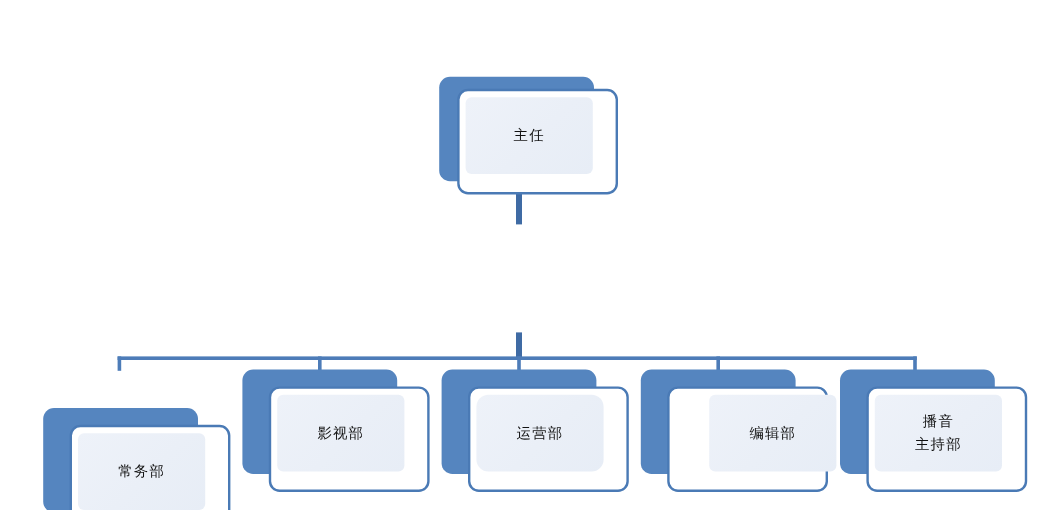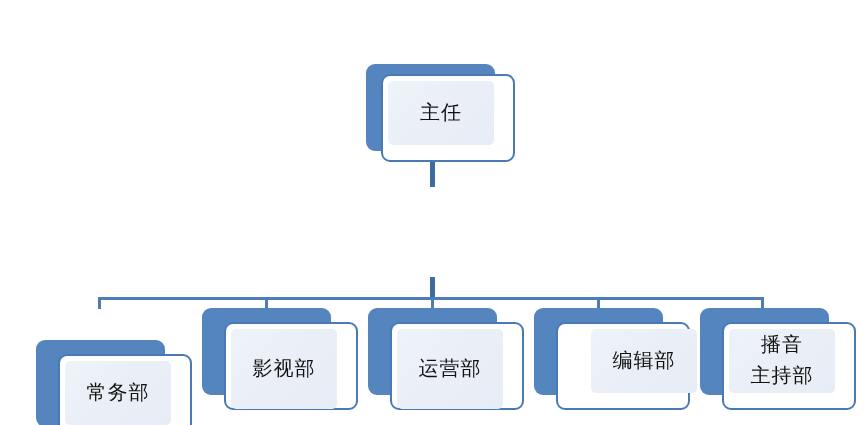--- a/index.html
+++ b/index.html
@@ -55,25 +55,25 @@
     border-radius: 5px;
     background: linear-gradient(135deg, #eef2f9 0%, #eaeff7 55%, #e7edf6 100%);
     display: flex;
     align-items: center;
     justify-content: center;
     text-align: center;
     box-sizing: border-box;
   }
   .node .label {
     color: #121212;
-    font-size: 20px;
+    font-size: 12px;
     line-height: 1.55;
     letter-spacing: 1px;
     white-space: pre-line;
-    font-family: Liberation Mono, monospace;
+    font-family: Liberation Sans, sans-serif;
   }
 </style>
 </head>
 <body>
 
 <div id="org-chart">
 
   <div class="conn" style="left:430px; top:158px; width:5px; height:29px;"></div>
 
   <div class="conn" style="left:430px; top:277px; width:5px; height:23px;"></div>
@@ -101,30 +101,30 @@
     <div class="card" style="left:22px; top:14px; width:134px; height:88px;">
       <div class="panel" style="width:106px; height:64px;">
         <span class="label">常务部</span>
       </div>
     </div>
   </div>
 
   <div class="node" style="left:202px; top:308px; width:160px; height:105px;">
     <div class="backing" style="width:129px; height:87px;"></div>
     <div class="card" style="left:22px; top:14px; width:134px; height:88px;">
-      <div class="panel" style="width:106px; height:80px;">
+      <div class="panel" style="width:106px; height:64px;">
         <span class="label">影视部</span>
       </div>
     </div>
   </div>
 
   <div class="node" style="left:368px; top:308px; width:160px; height:105px;">
     <div class="backing" style="width:129px; height:87px;"></div>
     <div class="card" style="left:22px; top:14px; width:134px; height:88px;">
-      <div class="panel" style="width:106px; height:80px;">
+      <div class="panel" style="width:106px; height:64px;border-radius:10px;">
         <span class="label">运营部</span>
       </div>
     </div>
   </div>
 
   <div class="node" style="left:534px; top:308px; width:160px; height:105px;">
     <div class="backing" style="width:129px; height:87px;"></div>
     <div class="card" style="left:22px; top:14px; width:134px; height:88px;">
       <div class="panel" style="width:106px; height:64px;margin-left:28px;">
         <span class="label">编辑部</span>

